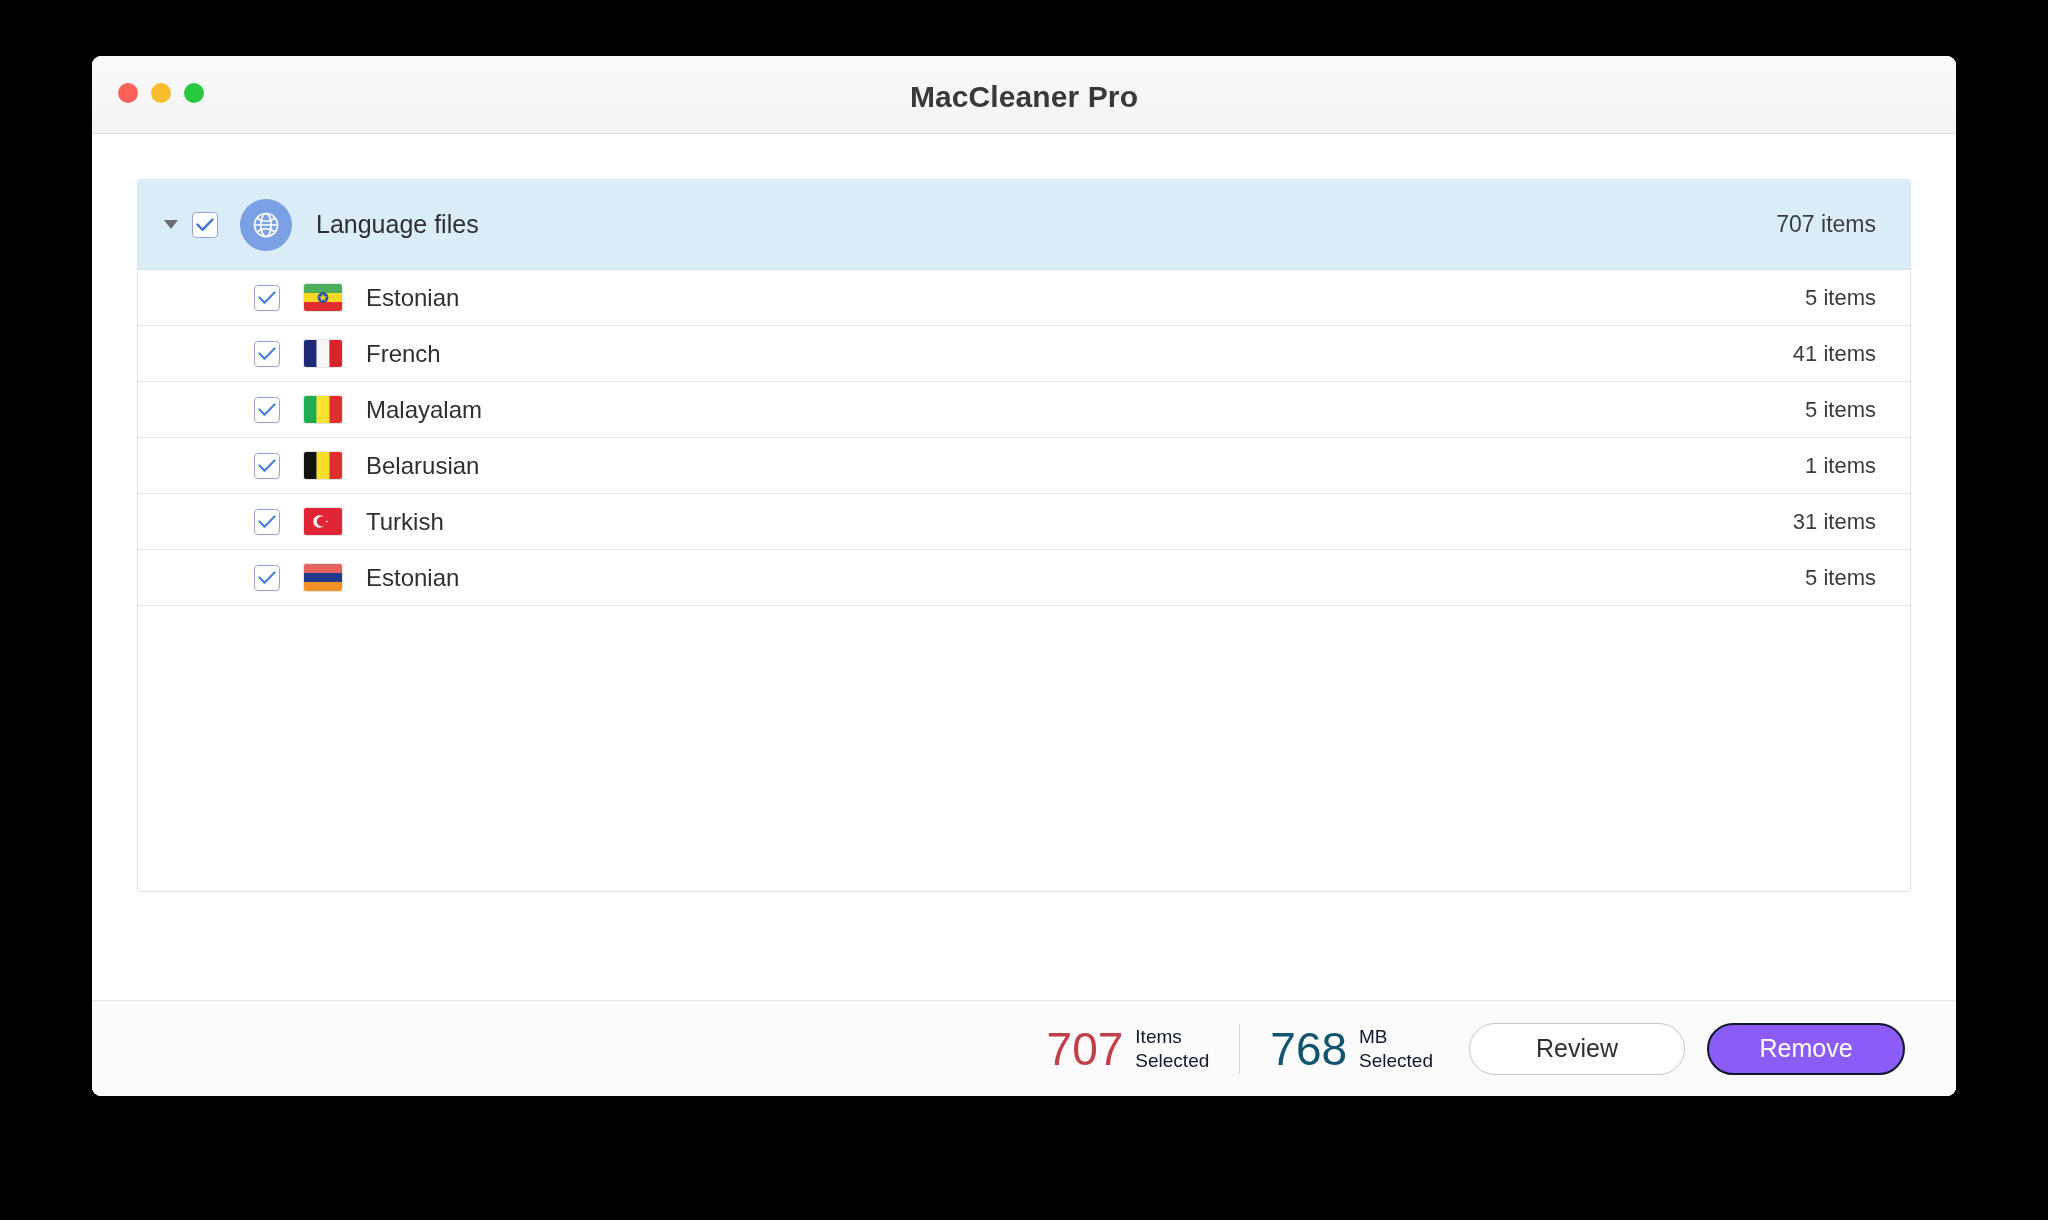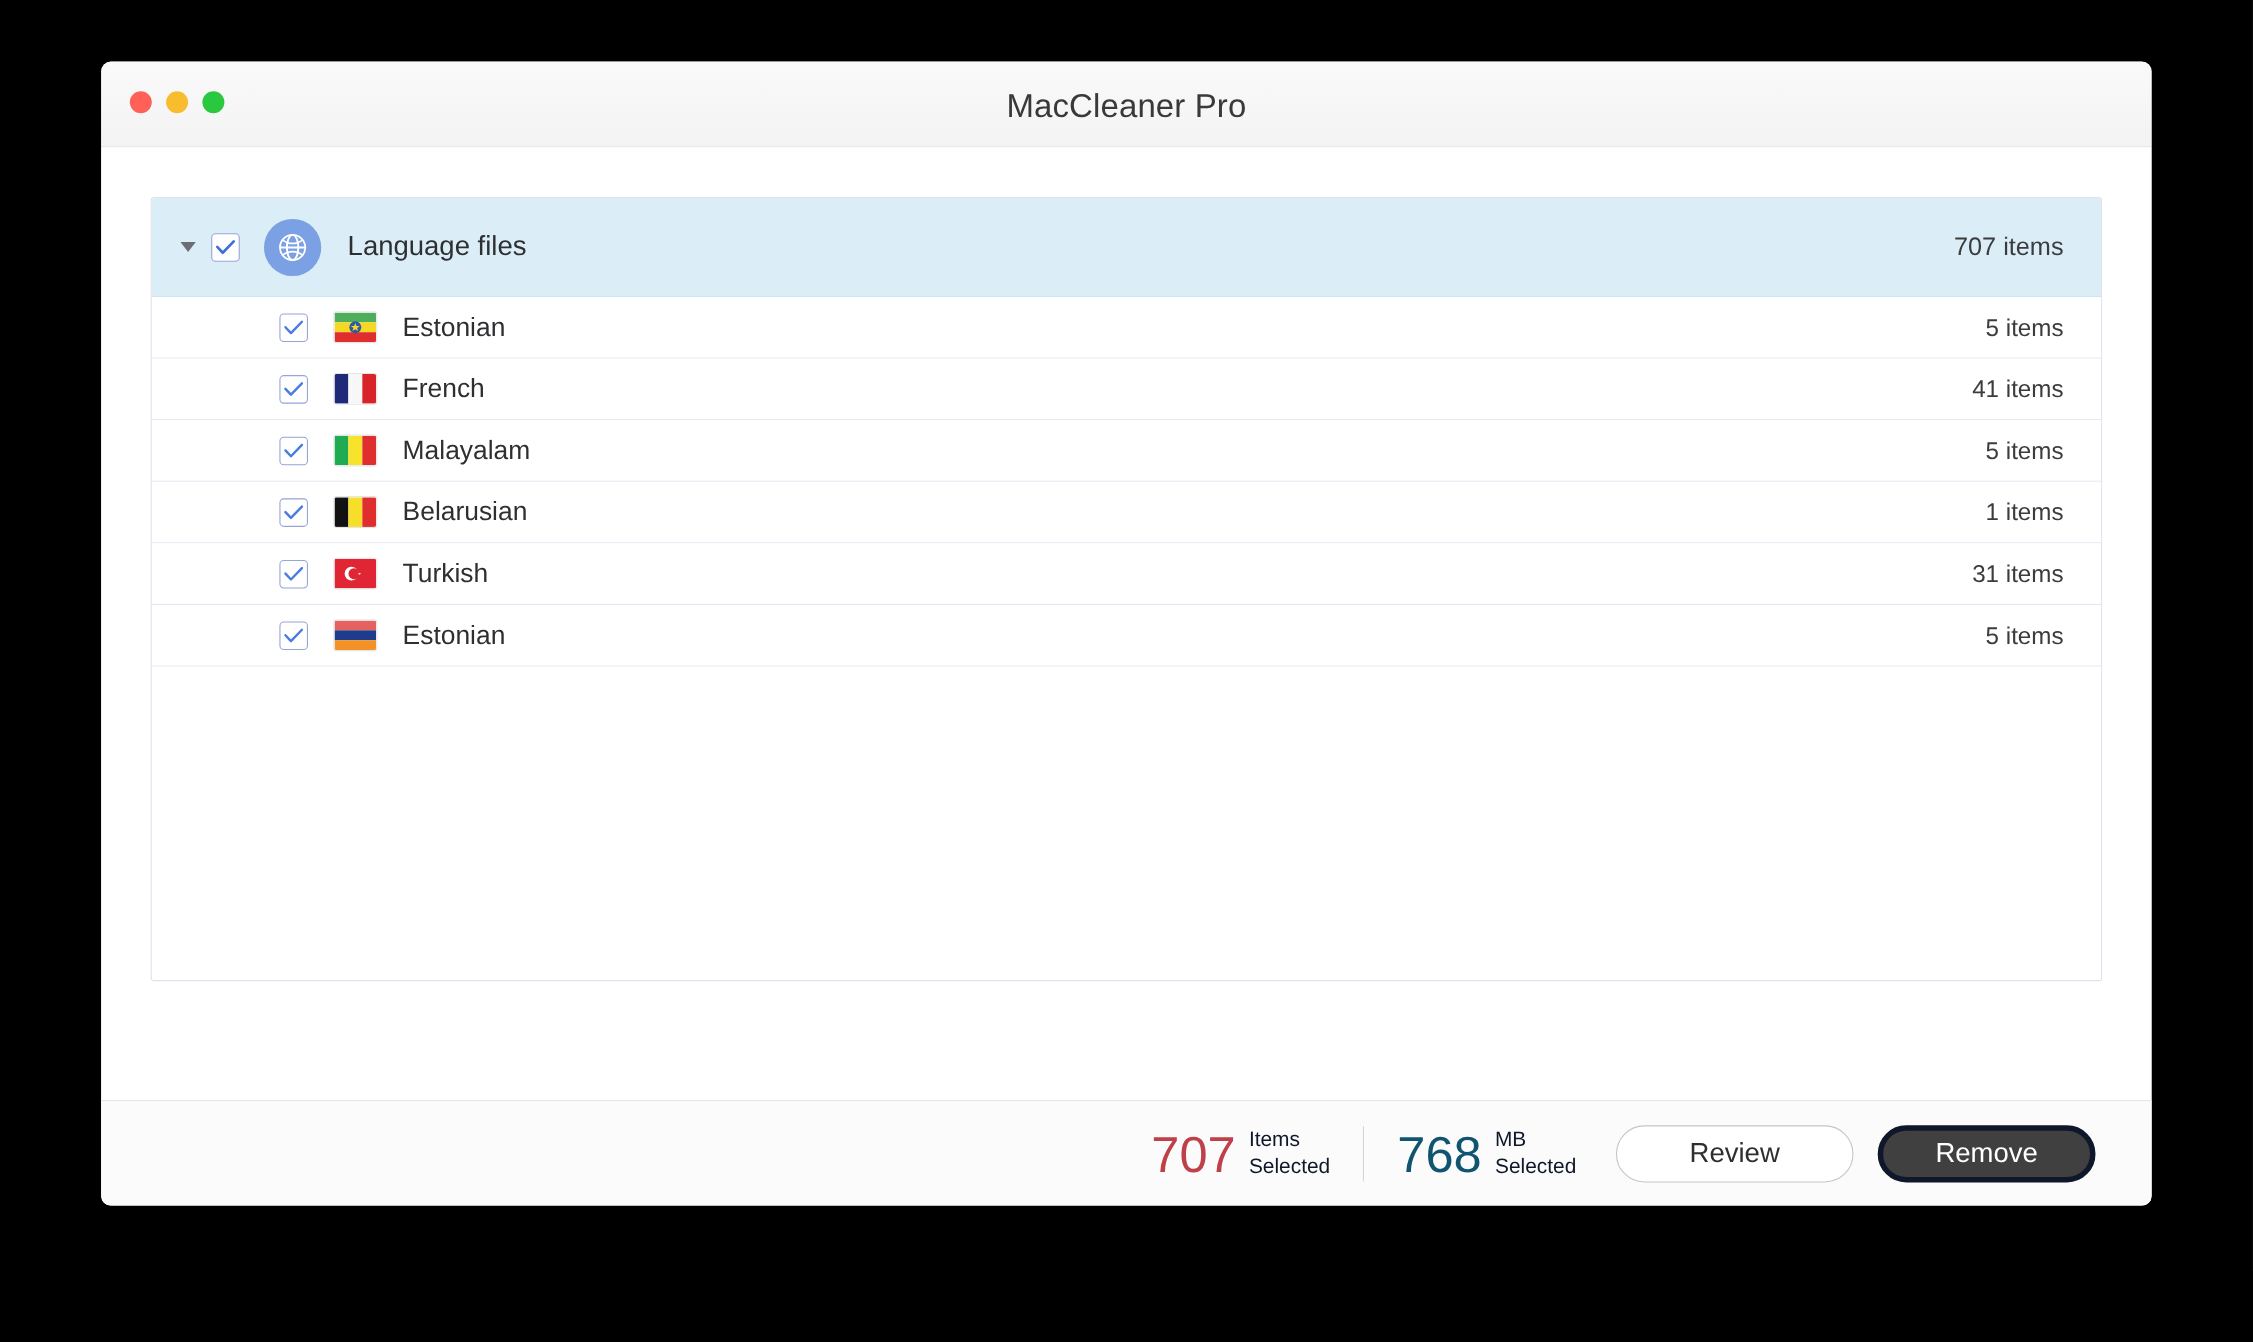--- a/index.html
+++ b/index.html
@@ -47,21 +47,21 @@
   .light.close  { background: #ff6159; }
   .light.min    { background: #f7bd2e; }
   .light.zoom   { background: #29c83f; }
 
   #window-title {
     position: absolute;
     left: 0; right: 0; top: 24px;
     text-align: center;
     font-size: 30px;
     color: #393939;
-    font-weight: 400;
+    font-weight: 700;
     letter-spacing: 0.1px;
   }
 
   
   #content {
     flex: 1 1 auto;
     position: relative;
     background: #ffffff;
   }
 
@@ -236,22 +236,22 @@
   }
   #cancel-button {
     width: 216px;
     border: 1px solid #c6c6c6;
     background: #ffffff;
     color: #2e2f31;
     margin-left: 36px;
   }
   #remove-button {
     width: 198px;
-    background: #404040;
-    border: 5px solid #0f172a;
+    background: #8b5cf6;
+    border: 2px solid #0f172a;
     color: #ffffff;
     margin-left: 22px;
   }
 </style>
 </head>
 <body>
 
 <div id="window">
 
   <div id="titlebar">

